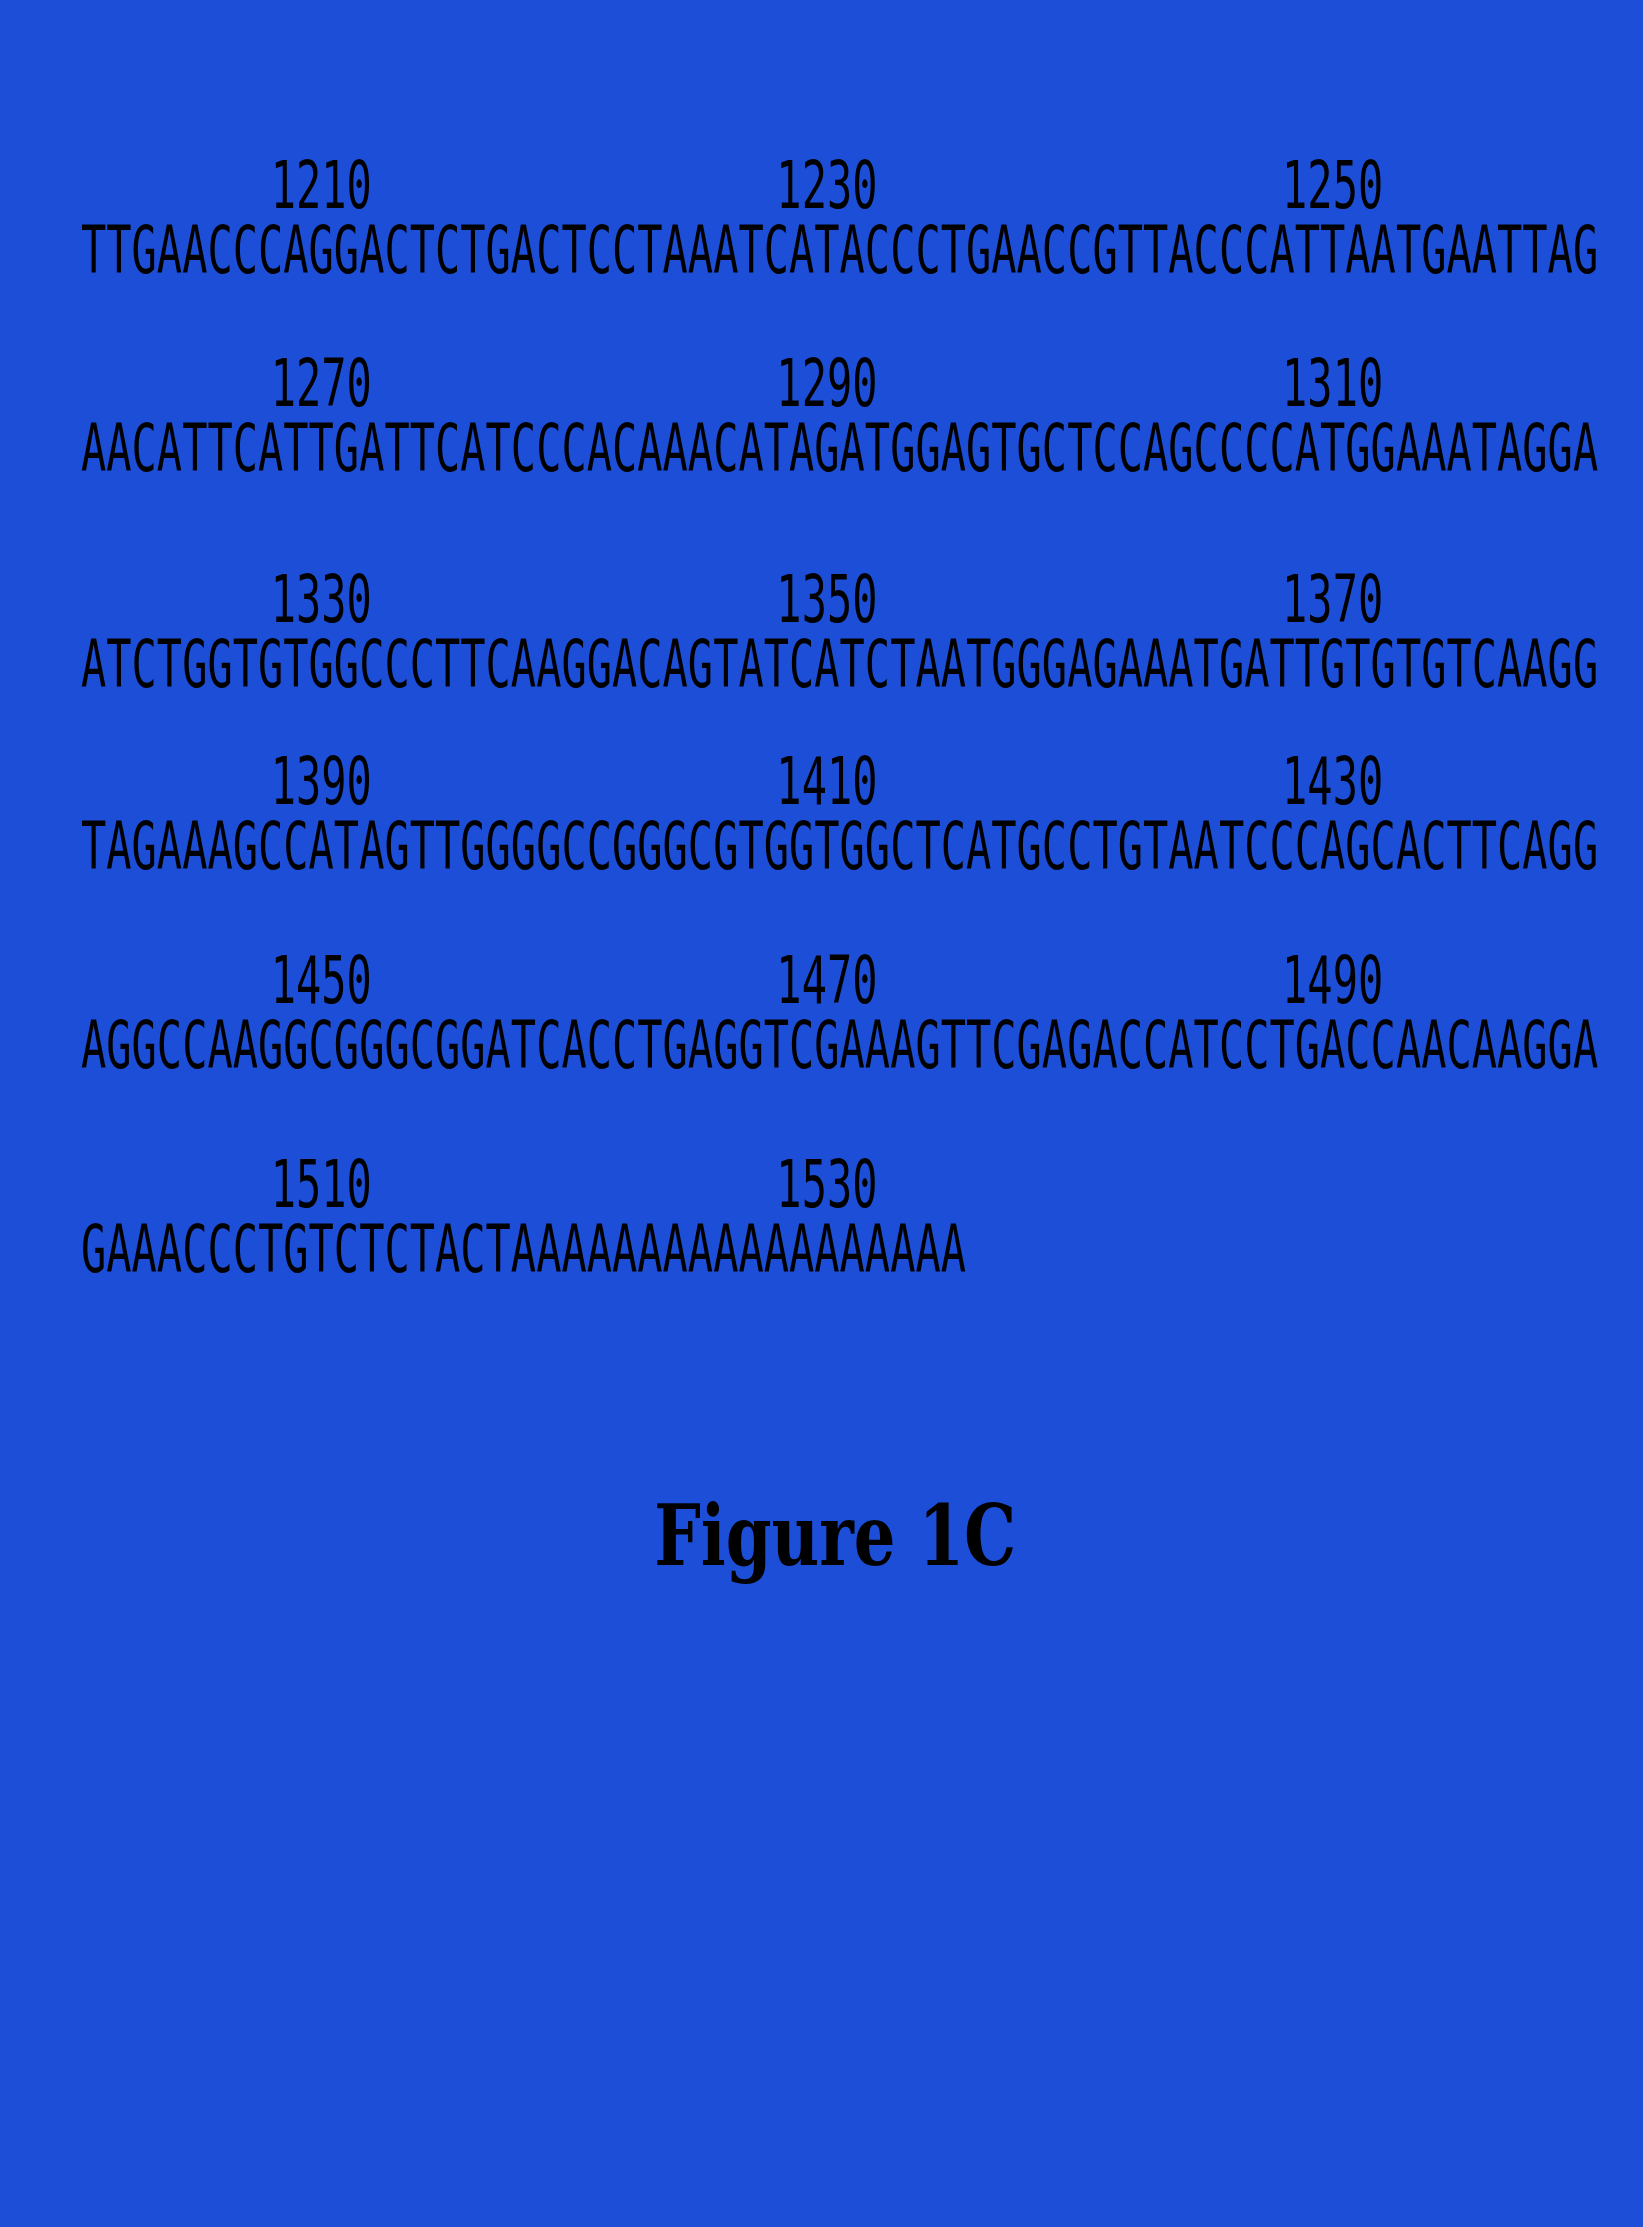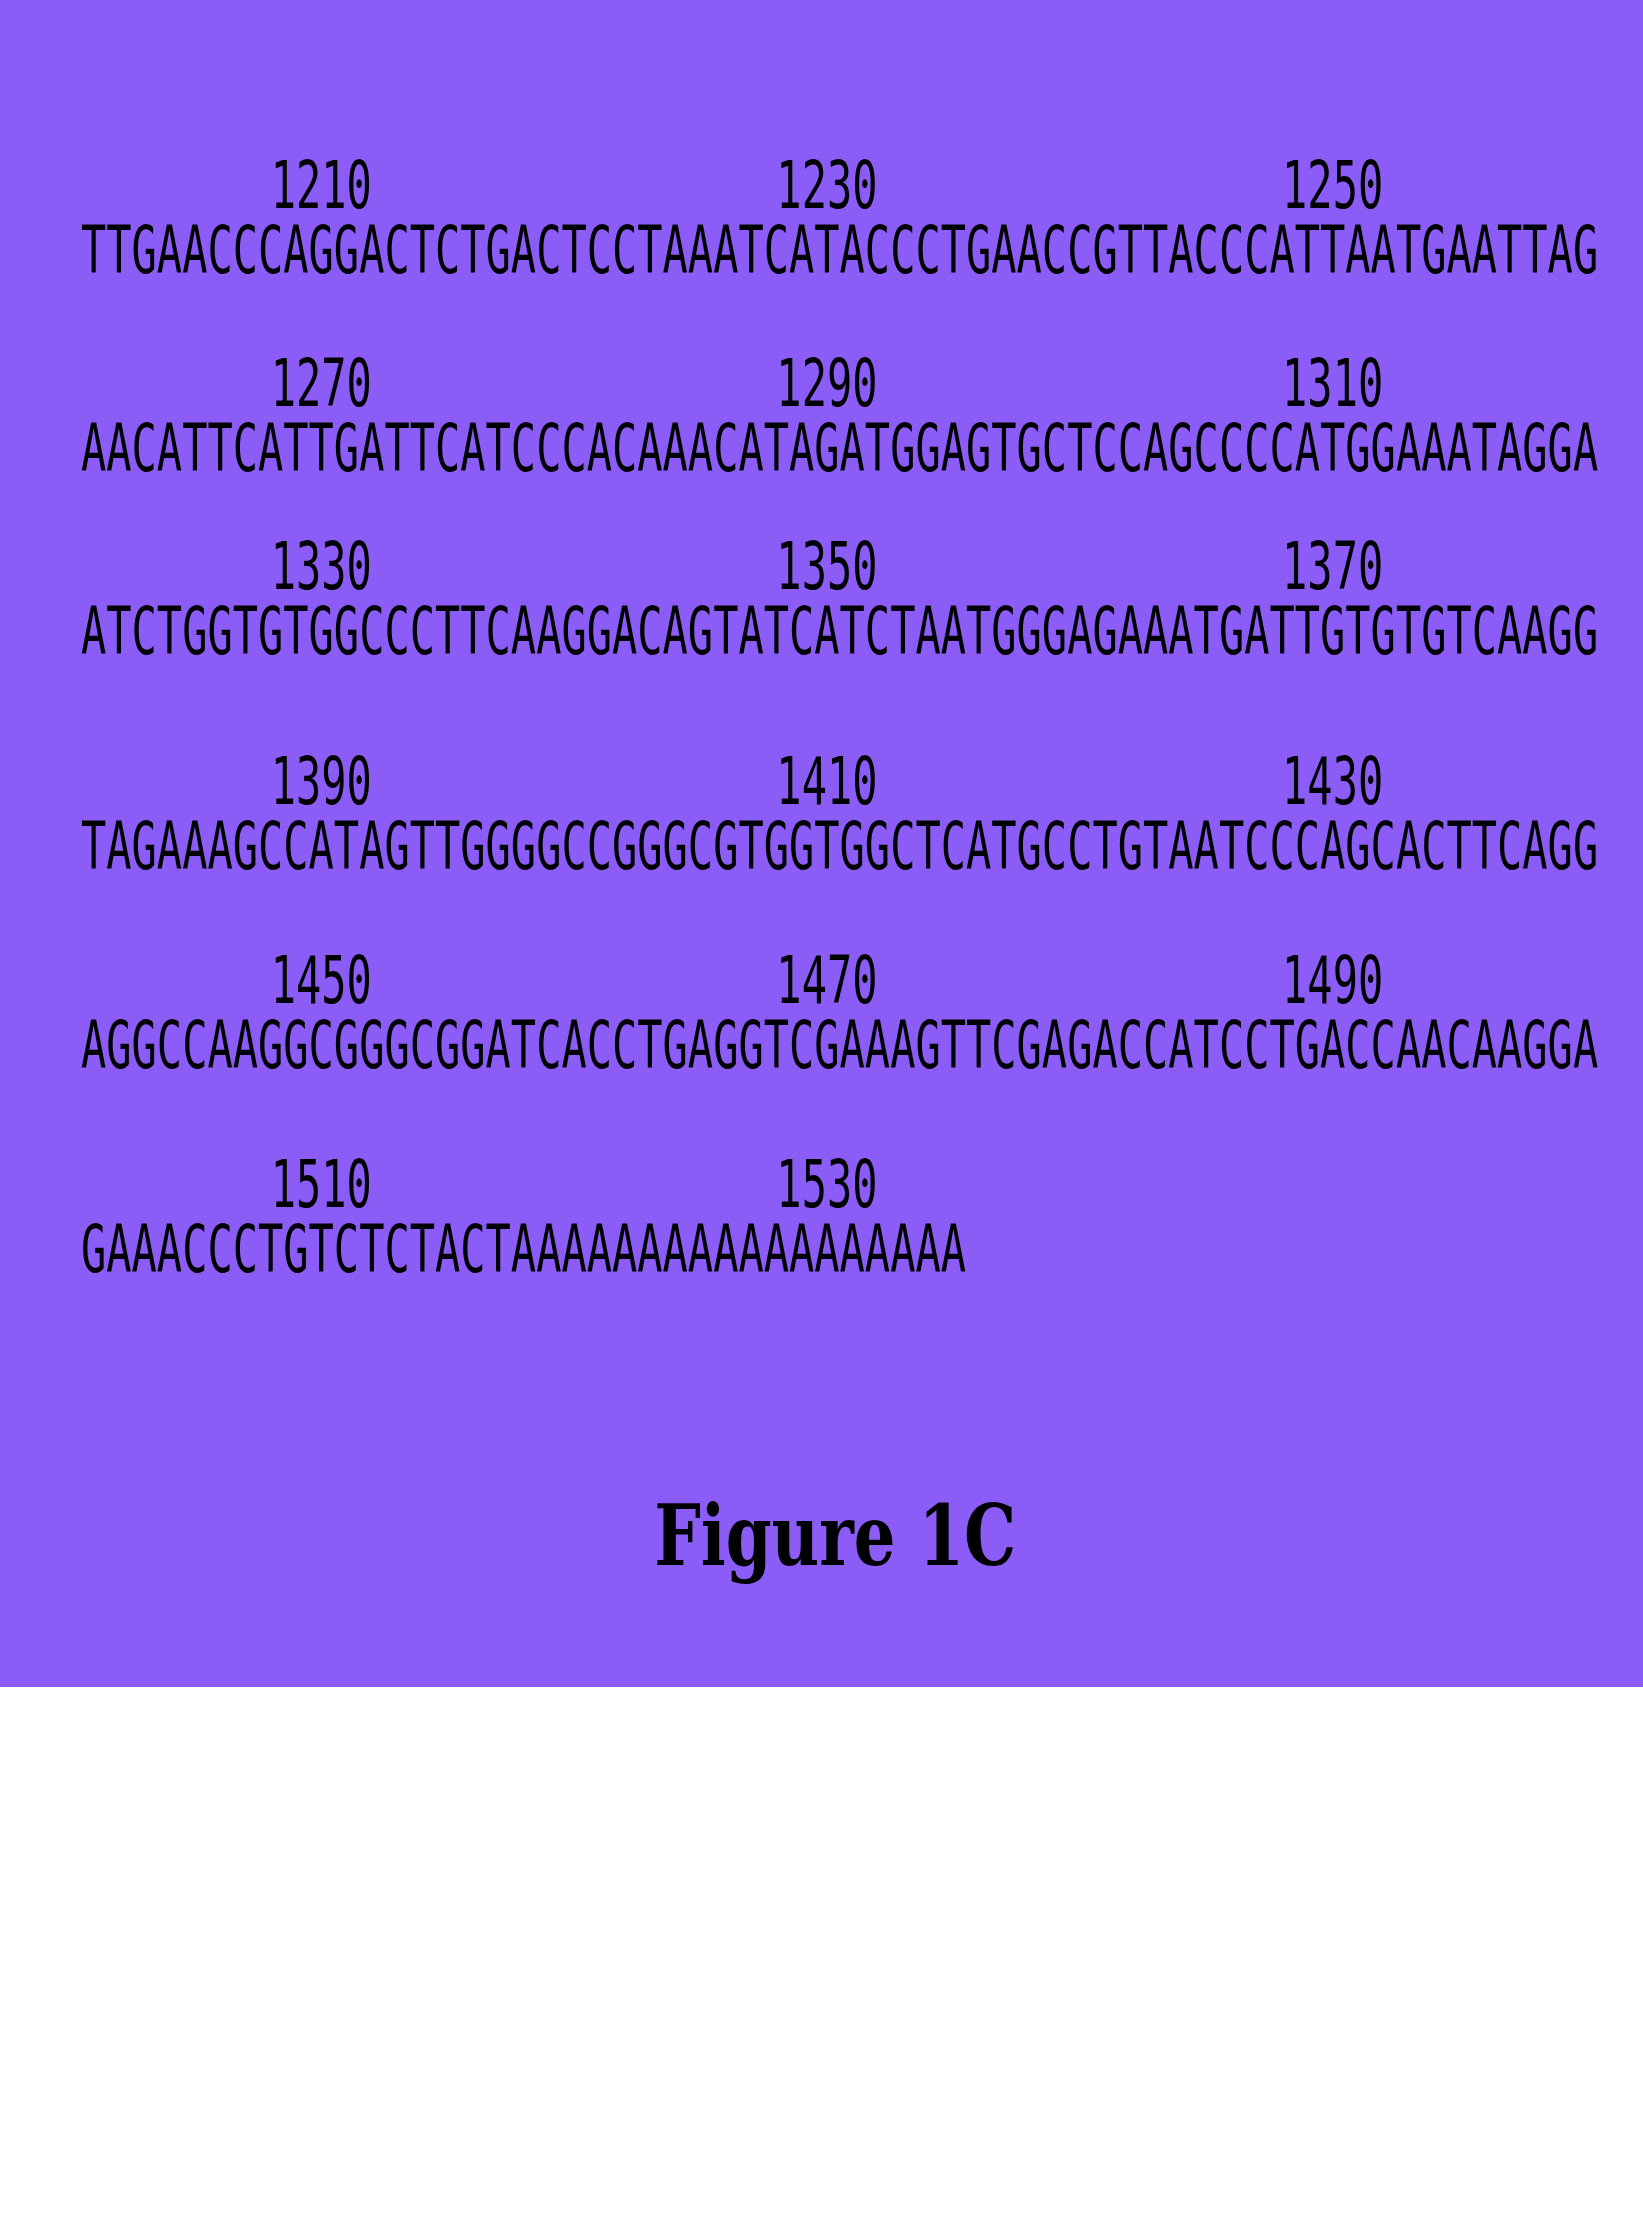--- a/index.html
+++ b/index.html
@@ -3,37 +3,37 @@
 <meta charset="utf-8">
 <style>
   html, body {
     margin: 0;
     padding: 0;
     background: #ffffff;
   }
   .page {
     position: relative;
     width: 1644px;
-    height: 1687px;
-    background: #8b5cf6;
+    height: 2227px;
+    background: #1d4ed8;
     color: #000000;
     overflow: hidden;
   }
   .block {
     position: absolute;
     left: 81px;
     width: 1524px;
     height: 199px;
     font-family: "DejaVu Sans Mono", "Liberation Mono", monospace;
     font-size: 42px;
     line-height: 1;
   }
   .b0 { top: 154px; }
   .b1 { top: 352px; }
-  .b2 { top: 535px; }
+  .b2 { top: 568px; }
   .b3 { top: 750px; }
   .b4 { top: 949px; text-decoration: underline; }
   .b5 { top: 1153px; text-align: center; }
   .numlabel {
     position: absolute;
     top: 0;
     display: inline-block;
     white-space: pre;
     transform: translateX(-50%) scaleY(1.55);
     transform-origin: top center;

